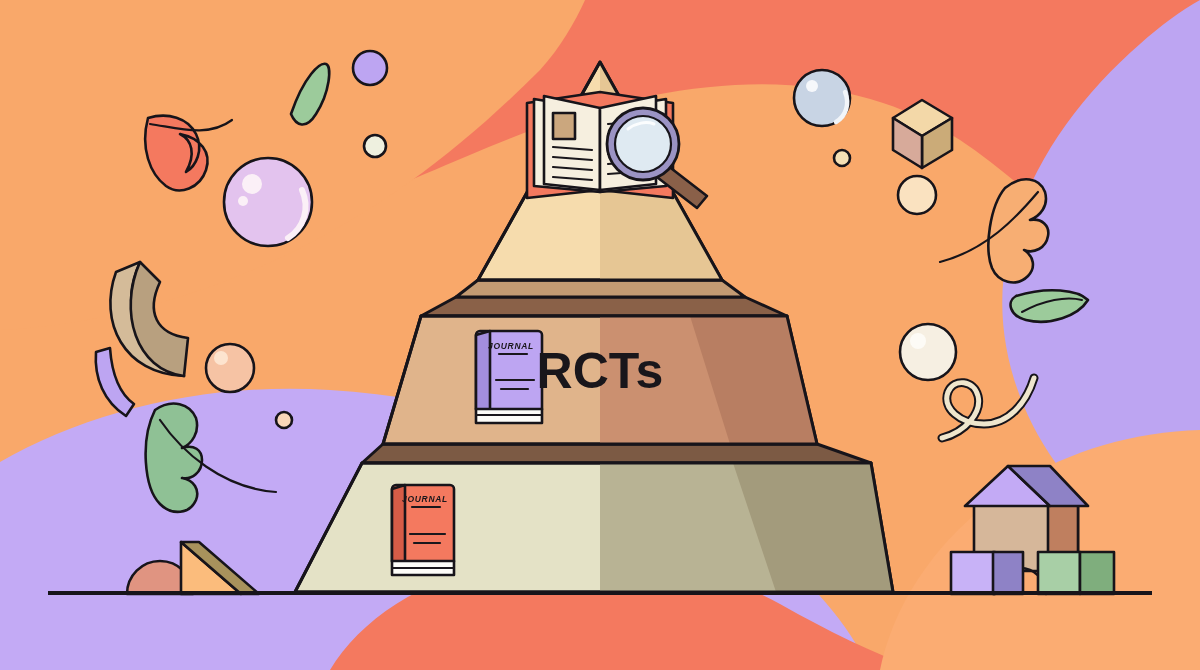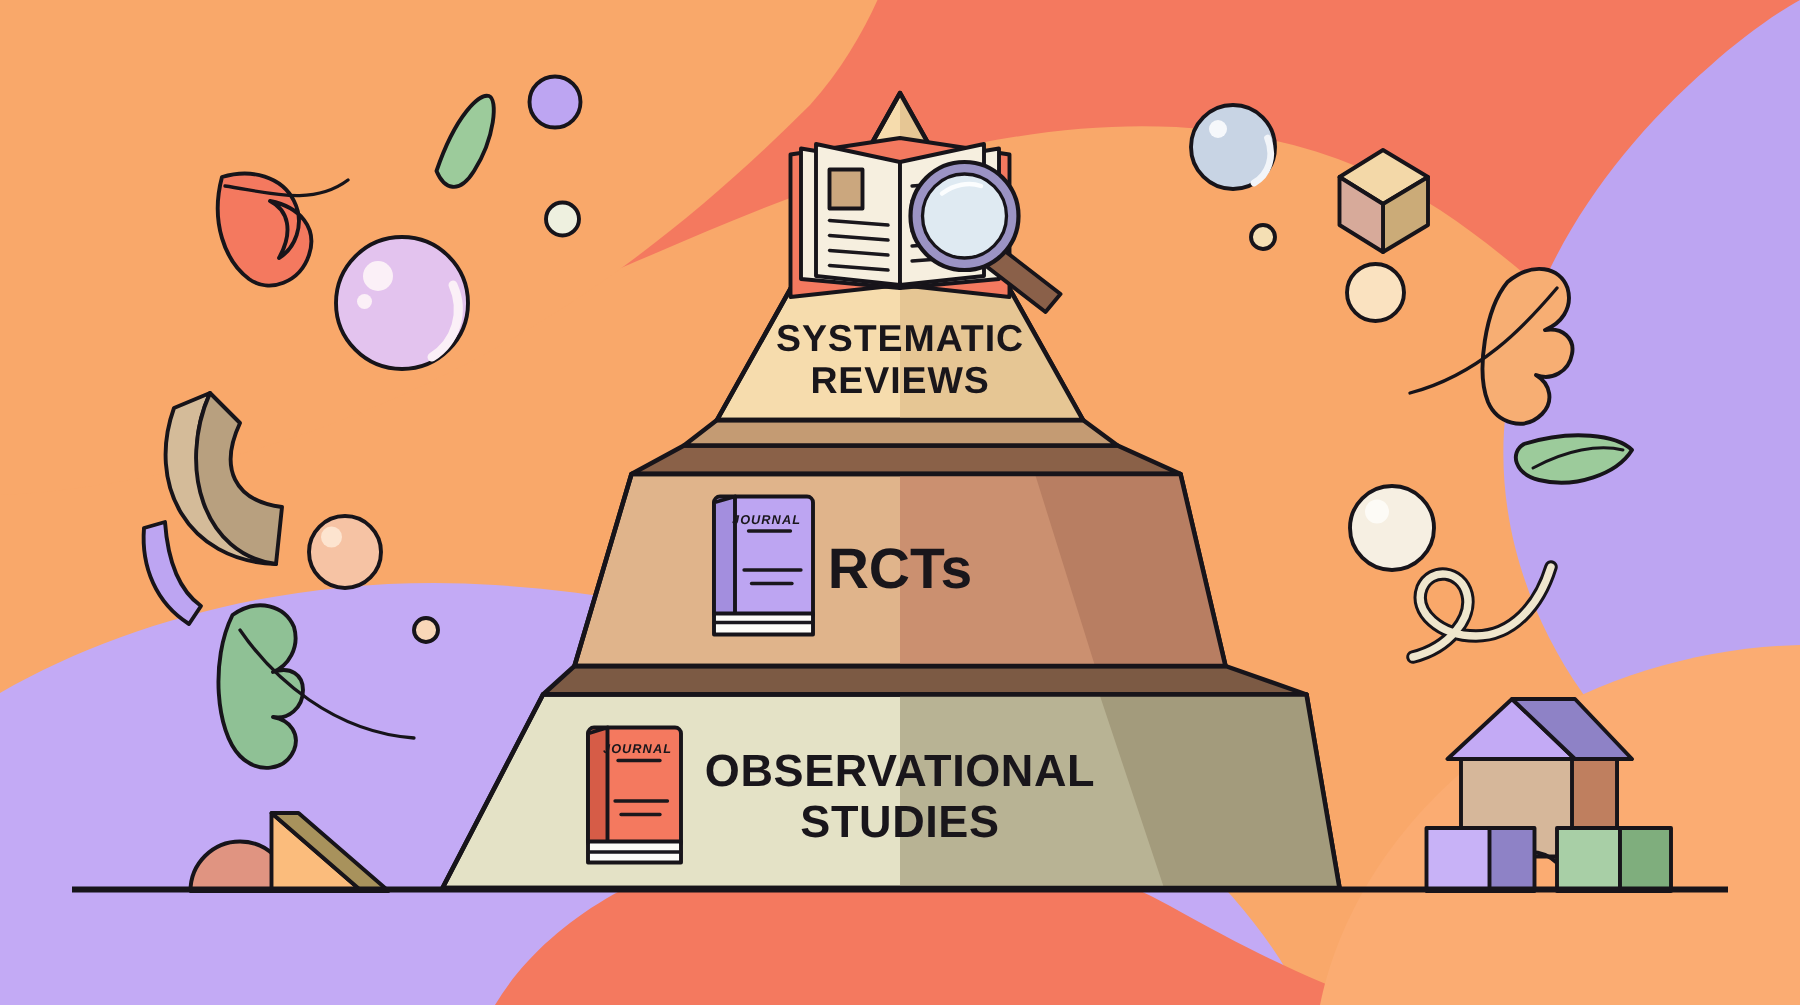--- a/index.html
+++ b/index.html
@@ -30,22 +30,22 @@
     letter-spacing:0.5px;
     line-height:1.12;
     white-space:pre-line;
     user-select:none;
   }
   #label-systematic {
     left:470px; top:212px; width:260px;
     font-size:25px; letter-spacing:0.6px;
   }
   #label-rcts {
-    left:505px; top:359px; width:190px;
-    font-size:38px; letter-spacing:0px;
+    left:505px; top:343px; width:190px;
+    font-size:50px; letter-spacing:0px;
   }
   #label-observational {
     left:430px; top:498px; width:340px;
     font-size:30px; letter-spacing:0.4px;
   }
   .jtxt {
     position:absolute;
     font-family:"Liberation Sans", sans-serif;
     font-weight:bold;
     color:#1a171c;
@@ -289,25 +289,21 @@
       </g>
       <g stroke="#1a171c" stroke-width="2.2" stroke-linecap="round" fill="none">
         <path d="M 412,507 L 440,507"></path>
         <path d="M 410,534 L 445,534"></path>
         <path d="M 414,543 L 440,543"></path>
         <path d="M 392,568 L 454,568"></path>
       </g>
     </g>
   </svg>
 
-  <div class="lbl" id="label-systematic">SYSTEMATIC
-REVIEWS</div>
 
   <div class="lbl" id="label-rcts">RCTs</div>
 
-  <div class="lbl" id="label-observational">OBSERVATIONAL
-STUDIES</div>
 
   <div class="jtxt" id="journal-text-rcts">JOURNAL</div>
 
   <div class="jtxt" id="journal-text-obs">JOURNAL</div>
 
 </div>
 
 </body></html>

